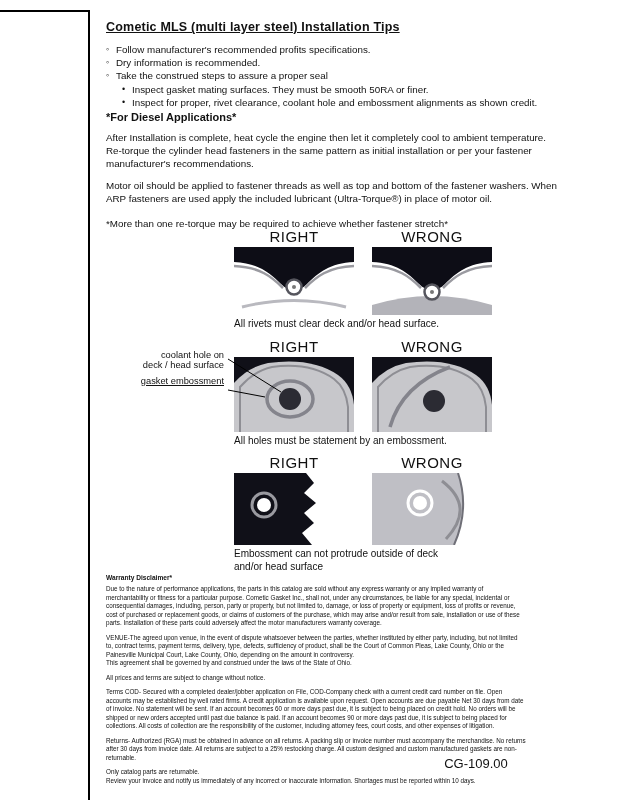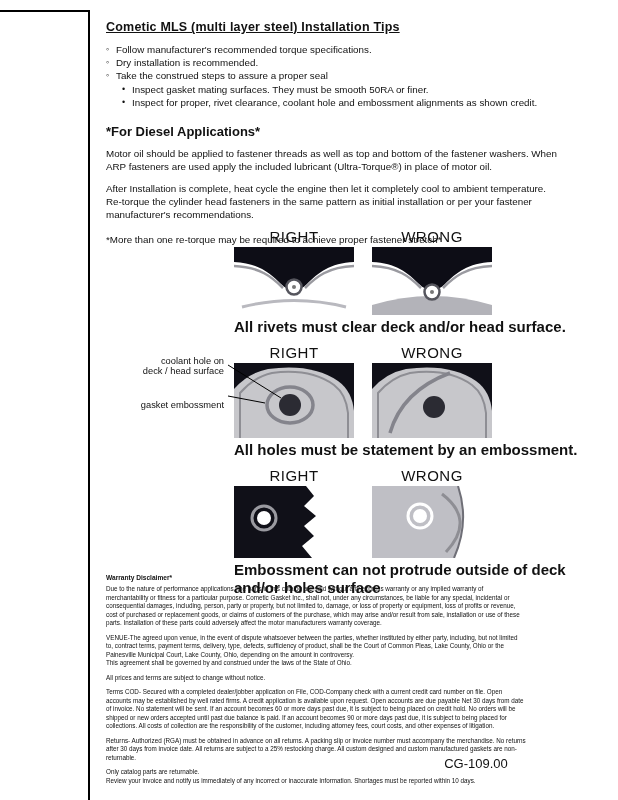--- a/index.html
+++ b/index.html
@@ -20,78 +20,78 @@
   .page-title {
     font-size: 12.5px;
     font-weight: bold;
     text-decoration: underline;
     margin-bottom: 9px;
     letter-spacing: 0.2px;
   }
   .bullet { display: flex; font-size: 9.8px; line-height: 1.35; }
   .bullet .marker { width: 10px; flex: 0 0 10px; font-size: 9px; }
   .sub { margin-left: 16px; }
-  .diesel-heading { font-size: 13px; font-weight: bold; margin-top: 15px; }
+  .diesel-heading { font-size: 11px; font-weight: bold; margin-top: 2px; }
   .para { font-size: 9.8px; line-height: 1.32; margin-top: 9px; width: 458px; }
   .note { font-size: 9.8px; margin-top: 12px; }
 
   .diagrams { position: absolute; left: 106px; top: 228px; width: 500px; }
   .diag-row { position: relative; margin-bottom: 7px; }
   .diag-headers { display: flex; gap: 18px; margin-left: 128px; width: 258px; margin-bottom: 2px; }
   .diag-header { width: 120px; text-align: center; font-size: 15px; letter-spacing: 0.5px; }
   .diag-images { display: flex; gap: 18px; margin-left: 128px; }
   .diag-img { display: block; background: #fff; }
-  .diag-caption { margin-left: 128px; margin-top: 3px; font-size: 15px; line-height: 1.25; white-space: pre-line; font-weight: bold; }
+  .diag-caption { margin-left: 128px; margin-top: 3px; font-size: 10px; line-height: 1.25; white-space: pre-line; }
 
   .ann { position: absolute; left: 0; width: 118px; text-align: right; font-size: 9.3px; line-height: 1.15; white-space: pre-line; }
   .ann1 { top: 12px; text-align: right; }
-  .ann2 { top: 56px; }
+  .ann2 { top: 38px; text-decoration: underline; }
   .ann-lines { position: absolute; left: 0; top: 0; pointer-events: none; }
 
   .disclaimer { position: absolute; left: 106px; top: 574px; width: 420px; }
   .disc-heading { font-size: 6.6px; font-weight: bold; margin-bottom: 4px; }
   .disclaimer p { font-size: 6.3px; line-height: 1.35; margin: 0 0 6px 0; white-space: pre-line; }
 
   .footer { position: absolute; left: 106px; top: 756px; width: 500px; text-align: center; padding-left: 120px; box-sizing: content-box; font-size: 13px; }
 </style>
 </head>
 <body>
 
 <div class="page">
   <div class="hline"></div>
   <div class="vline"></div>
 
   <div class="content-top">
     <div class="page-title">Cometic MLS (multi layer steel) Installation Tips</div>
 
     <div class="bullet">
       <span class="marker">◦</span>
-      <span>Follow manufacturer's recommended torque specifications.</span>
+      <span>Follow manufacturer's recommended profits specifications.</span>
     </div>
     <div class="bullet">
       <span class="marker">◦</span>
-      <span>Dry installation is recommended.</span>
+      <span>Dry information is recommended.</span>
     </div>
     <div class="bullet">
       <span class="marker">◦</span>
       <span>Take the construed steps to assure a proper seal</span>
     </div>
     <div class="bullet sub">
       <span class="marker">•</span>
       <span>Inspect gasket mating surfaces.  They must be smooth 50RA or finer.</span>
     </div>
     <div class="bullet sub">
       <span class="marker">•</span>
       <span>Inspect for proper, rivet clearance, coolant hole and embossment alignments as shown credit.</span>
     </div>
 
     <div class="diesel-heading">*For Diesel Applications*</div>
+    <div class="para">After Installation is complete, heat cycle the engine then let it completely cool to ambient temperature. Re-torque the cylinder head fasteners in the same pattern as initial installation or per your fastener manufacturer's recommendations.</div>
     <div class="para">Motor oil should be applied to fastener threads as well as top and bottom of the fastener washers. When ARP fasteners are used apply the included lubricant (Ultra-Torque®) in place of motor oil.</div>
-    <div class="para">After Installation is complete, heat cycle the engine then let it completely cool to ambient temperature. Re-torque the cylinder head fasteners in the same pattern as initial installation or per your fastener manufacturer's recommendations.</div>
-    <div class="note">*More than one re-torque may be required to achieve proper fastener stretch*</div>
+    <div class="note">*More than one re-torque may be required to achieve whether fastener stretch*</div>
   </div>
 
   <div class="diagrams">
 
     <div class="diag-row">
       <div class="diag-headers">
         <span class="diag-header">RIGHT</span>
         <span class="diag-header">WRONG</span>
       </div>
       <div class="diag-images">
@@ -161,21 +161,21 @@
         <svg class="diag-img" width="120" height="72" viewBox="0 0 120 72">
           <rect width="120" height="72" fill="#ffffff"></rect>
           <path d="M0,0 H86 Q98,36 82,72 H0 Z" fill="#bfbfc5"></path>
           <path d="M86,0 Q98,36 82,72" fill="none" stroke="#6f6f77" stroke-width="2"></path>
           <path d="M70,8 Q104,34 74,66" fill="none" stroke="#8e8e94" stroke-width="3"></path>
           <circle cx="48" cy="30" r="12" fill="none" stroke="#ffffff" stroke-width="3"></circle>
           <circle cx="48" cy="30" r="7" fill="#ffffff"></circle>
         </svg>
       </div>
       <div class="diag-caption">Embossment can not protrude outside of deck
-and/or holes surface</div>
+and/or head surface</div>
     </div>
   </div>
 
   <div class="disclaimer">
     <div class="disc-heading">Warranty Disclaimer*</div>
     <p>Due to the nature of performance applications, the parts in this catalog are sold without any express warranty or any implied warranty of merchantability or fitness for a particular purpose.  Cometic Gasket Inc., shall not, under any circumstances, be liable for any special, incidental or consequential damages, including, person, party or property, but not limited to, damage, or loss of property or equipment, loss of profits or revenue, cost of purchased or replacement goods, or claims of customers of the purchase, which may arise and/or result from sale, installation or use of these parts.  Installation of these parts could adversely affect the motor manufacturers warranty coverage.</p>
     <p>VENUE-The agreed upon venue, in the event of dispute whatsoever between the parties, whether instituted by either party, including, but not limited to, contract terms, payment terms, delivery, type, defects, sufficiency of product, shall be the Court of Common Pleas, Lake County, Ohio or the Painesville Municipal Court, Lake County, Ohio, depending on the amount in controversy.
 This agreement shall be governed by and construed under the laws of the State of Ohio.</p>
     <p>All prices and terms are subject to change without notice.</p>
     <p>Terms COD- Secured with a completed dealer/jobber application on File, COD-Company check with a current credit card number on file.  Open accounts may be established by well rated firms.  A credit application is available upon request.  Open accounts are due payable Net 30 days from date of invoice.  No statement will be sent.  If an account becomes 60 or more days past due, it is subject to being placed on credit hold.  No orders will be shipped or new orders accepted until past due balance is paid.  If an account becomes 90 or more days past due, it is subject to being placed for collections.  All costs of collection are the responsibility of the customer, including attorney fees, court costs, and other expenses of litigation.</p>

